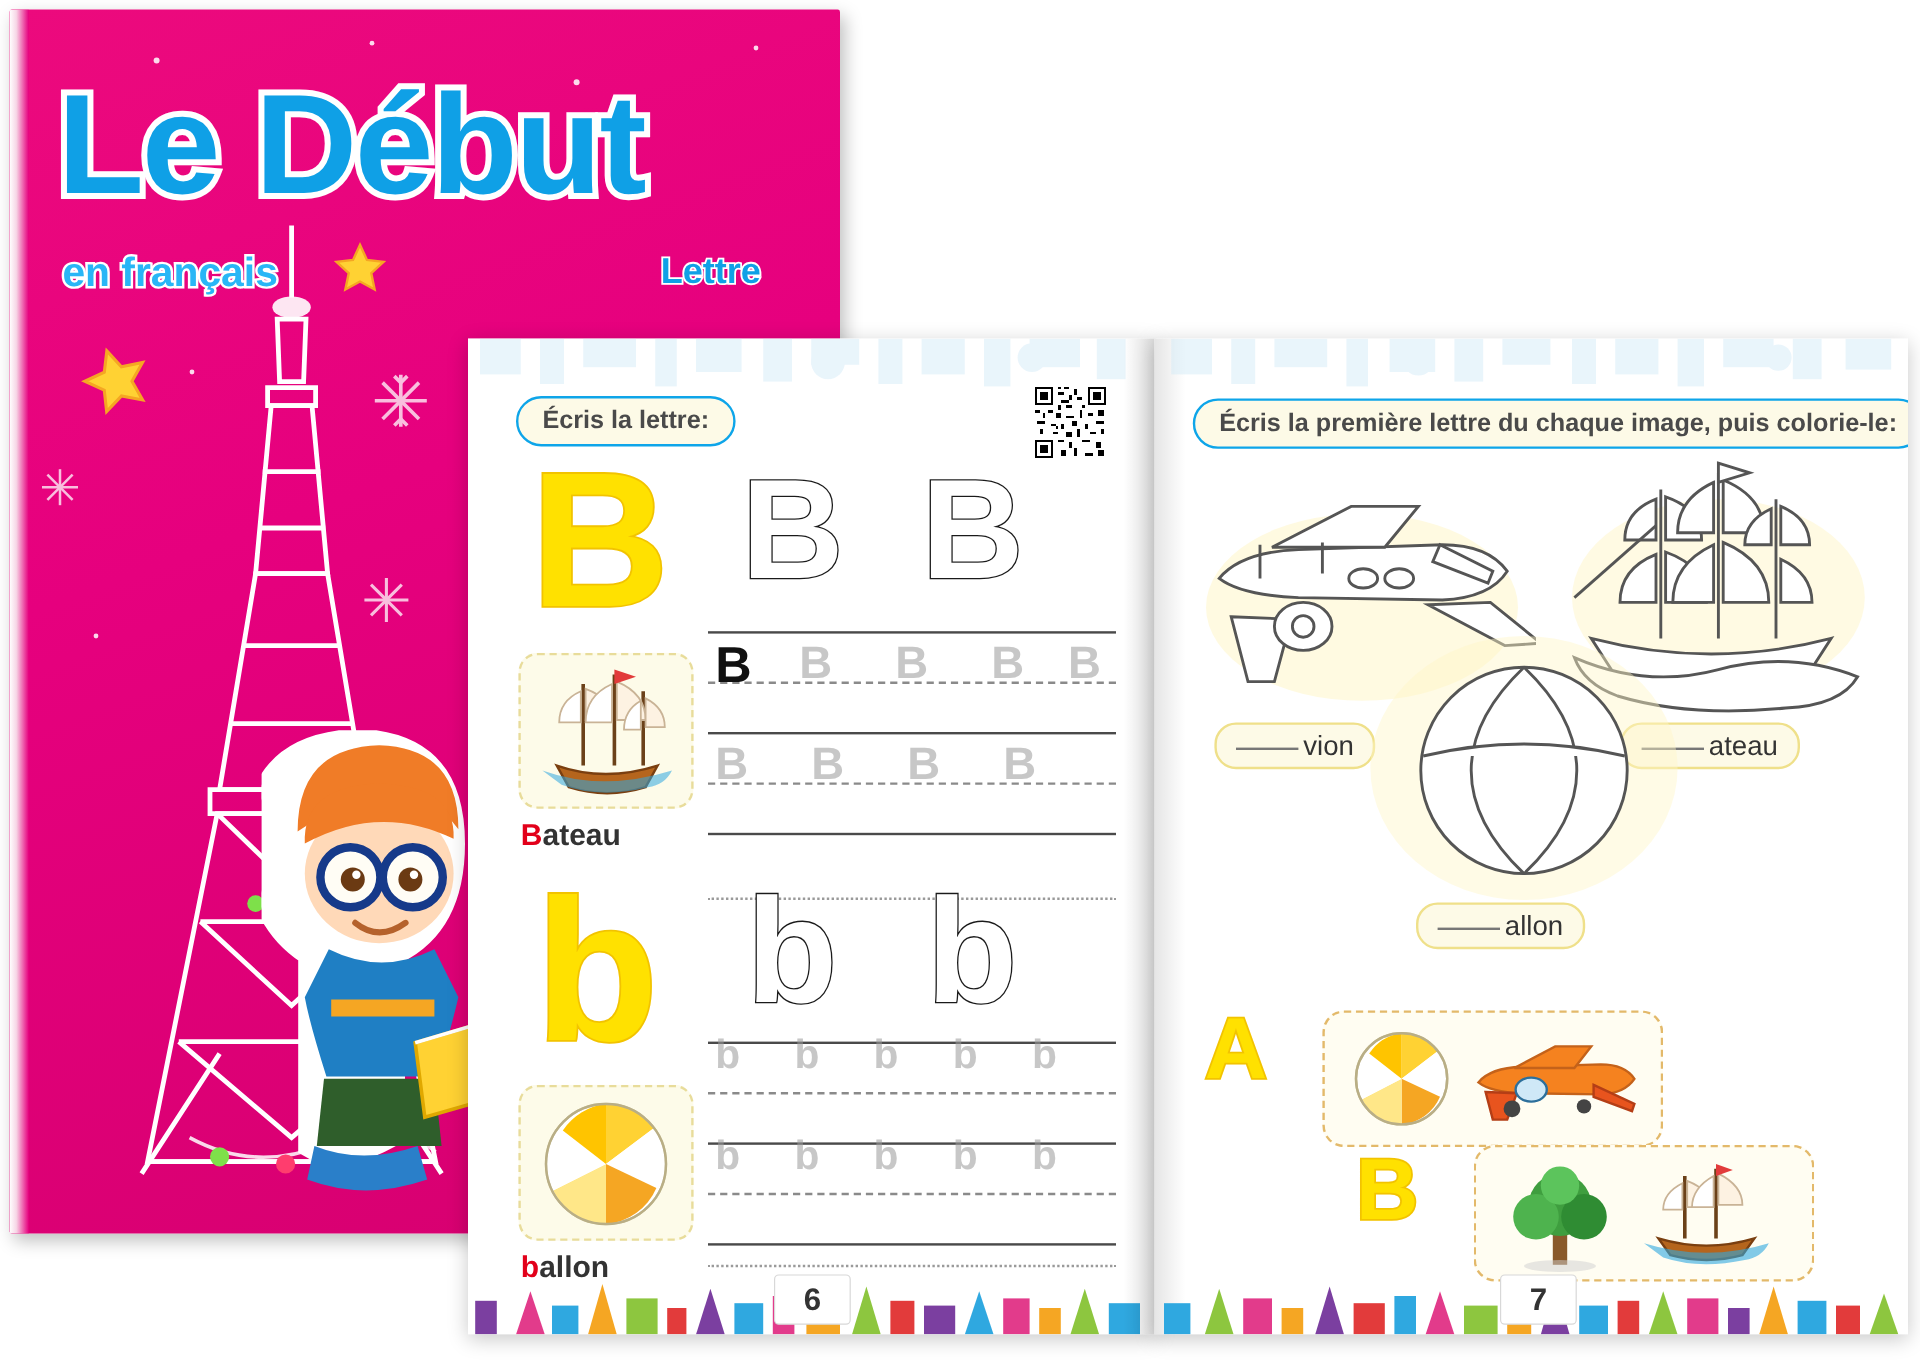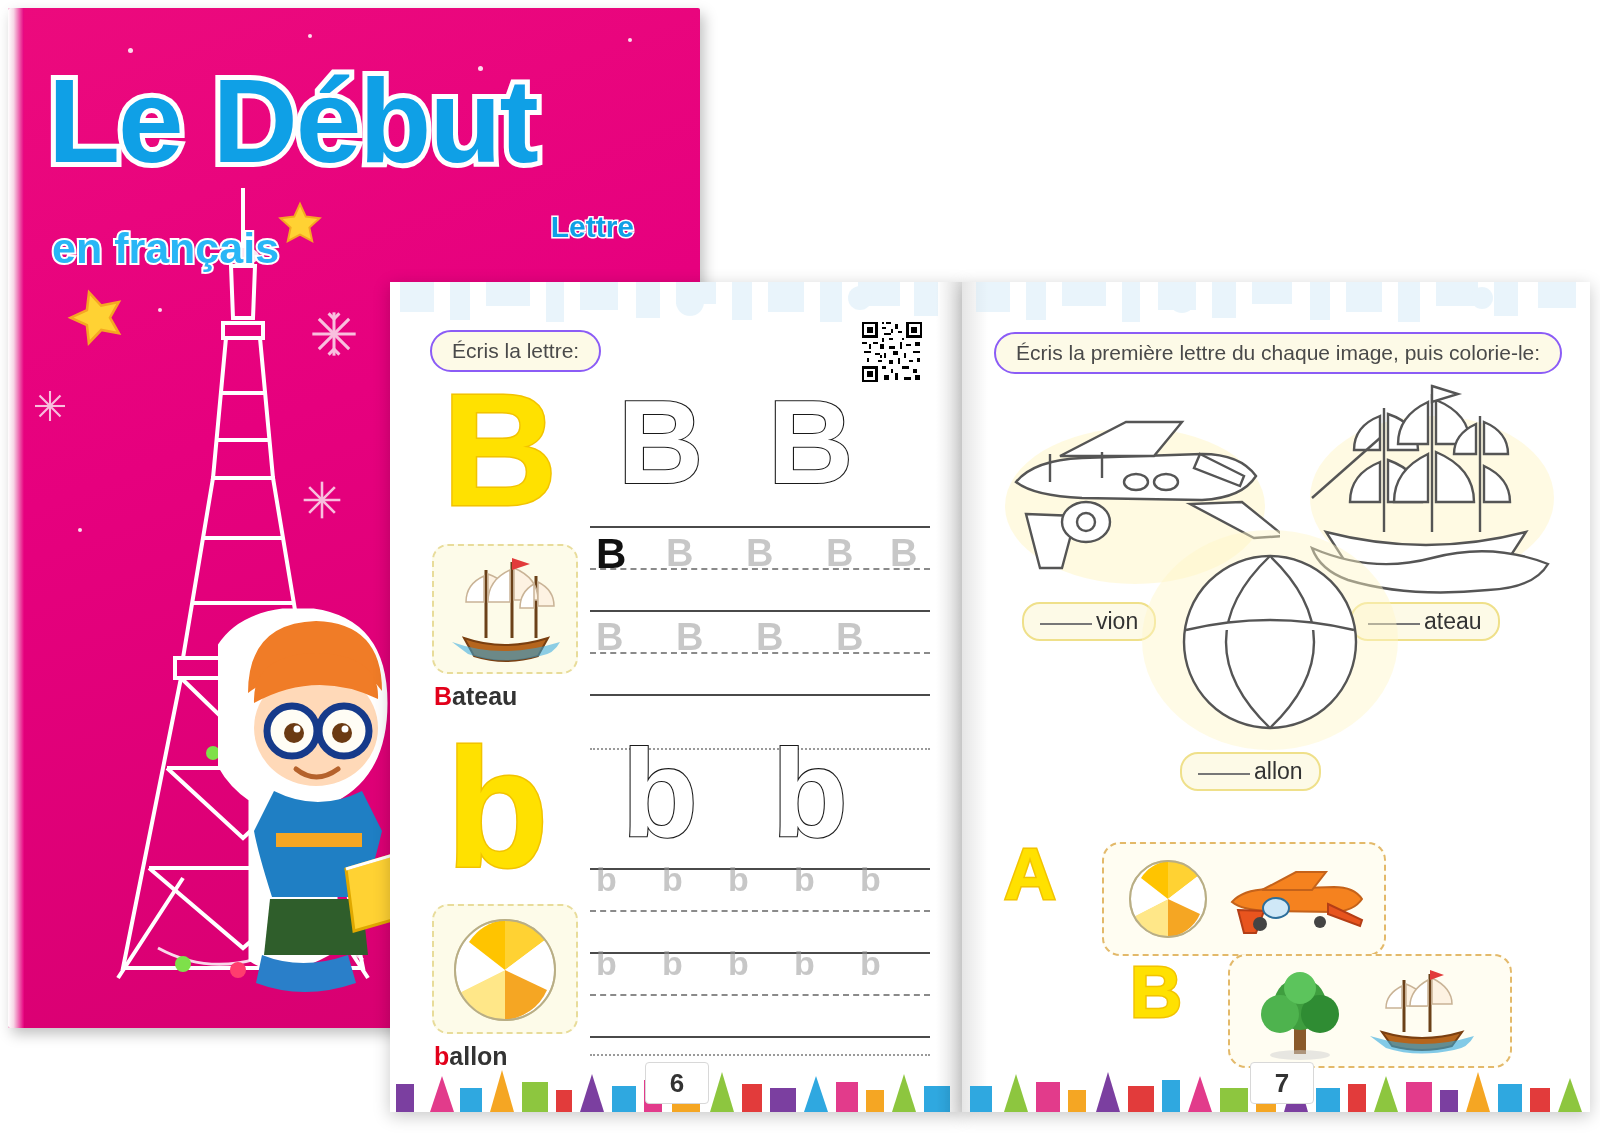--- a/index.html
+++ b/index.html
@@ -7,21 +7,21 @@
 
   
   .cover{position:absolute;left:8px;top:8px;width:692px;height:1020px;
     background:linear-gradient(160deg,#ec0a7d 0%, #e6007e 40%, #d6006f 100%);
     border-radius:2px;box-shadow:4px 6px 14px rgba(0,0,0,.25);overflow:hidden;}
   .cover-spine{position:absolute;left:0;top:0;width:16px;height:100%;
     background:linear-gradient(90deg,#ffffff 0%,#f7d6e6 35%,#e6007e 100%);}
   .cover-title{position:absolute;left:40px;top:52px;width:610px;
     font-size:118px;line-height:1.05;font-weight:bold;color:#0fa0e6;
     -webkit-text-stroke:10px #ffffff;paint-order:stroke fill;letter-spacing:-2px;}
-  .cover-sub{position:absolute;left:44px;top:216px;font-size:43px;font-weight:bold;color:#29b6f6;
+  .cover-sub{position:absolute;left:44px;top:200px;font-size:34px;font-weight:bold;color:#29b6f6;
     -webkit-text-stroke:4px #ffffff;paint-order:stroke fill;}
   .cover-lettre{position:absolute;right:66px;top:202px;font-size:30px;font-weight:bold;color:#0fa0e6;
     -webkit-text-stroke:3px #ffffff;paint-order:stroke fill;}
 
   .star{position:absolute;color:#ffd233;}
   .snow{position:absolute;color:#ffffff;opacity:.75;}
   .dot{position:absolute;background:#ffffff;border-radius:50%;opacity:.85;}
 
   .tower{position:absolute;left:55px;top:170px;width:360px;height:830px;}
 
@@ -34,22 +34,22 @@
   .page-left{left:0;width:572px;border-right:1px solid #dcdcdc;}
   .page-right{left:572px;width:628px;}
   .page-left::after{content:"";position:absolute;right:0;top:0;width:26px;height:100%;
     background:linear-gradient(90deg,rgba(0,0,0,0) 0%, rgba(0,0,0,.13) 100%);}
   .page-right::before{content:"";position:absolute;left:0;top:0;width:26px;height:100%;
     background:linear-gradient(270deg,rgba(0,0,0,0) 0%, rgba(0,0,0,.10) 100%);}
 
   .topband{position:absolute;left:0;top:0;width:100%;height:46px;opacity:.45;}
   .botband{position:absolute;left:0;bottom:0;width:100%;height:58px;}
 
-  .instr{display:inline-block;background:#fdfae7;border:2px solid #8b5cf6;border-radius:22px;
-    padding:7px 20px;font-size:21px;font-weight:normal;color:#4a4a4a;white-space:nowrap;}
+  .instr{display:inline-block;background:#fdfae7;border:2px solid #0ea5e9;border-radius:22px;
+    padding:7px 20px;font-size:21px;font-weight:bold;color:#4a4a4a;white-space:nowrap;}
 
   .bigletter{font-weight:bold;color:#ffe100;-webkit-text-stroke:3px #f2c300;paint-order:stroke fill;
     line-height:.9;}
 
   .picframe{background:#fdfbe9;border:2px dashed #e8dc9a;border-radius:16px;}
   .word{font-size:25px;color:#333;font-weight:600;}
   .word b{color:#e2001a;font-weight:600;}
 
   .trace-outline{position:absolute;font-weight:bold;color:#ffffff;
     -webkit-text-stroke:2.2px #1a1a1a;paint-order:stroke fill;}
@@ -409,21 +409,21 @@
         <path d="M200 118 l64 34 l30 -2 l-42 -34z"></path>
         <ellipse cx="96" cy="136" rx="24" ry="20"></ellipse>
         <circle cx="96" cy="136" r="9"></circle>
         <path d="M60 96 l0 -28"></path>
           <path d="M112 92 l0 -26"></path>
         <ellipse cx="146" cy="96" rx="12" ry="8"></ellipse>
           <ellipse cx="176" cy="96" rx="12" ry="8"></ellipse>
         <path d="M210 68 l44 22 l-4 10 l-46 -18z"></path>
       </g>
     </svg>
-    <div class="labelbox" style="position:absolute;left:60px;top:320px;">
+    <div class="labelbox" style="position:absolute;left:50px;top:320px;">
       <span class="blankline"></span><span>vion</span>
     </div>
 
     <svg style="position:absolute;left:330px;top:96px;width:270px;height:216px;" viewBox="0 0 270 216">
       <ellipse cx="140" cy="120" rx="122" ry="82" fill="#fff6c8" opacity=".5"></ellipse>
       <g fill="#ffffff" stroke="#555555" stroke-width="2.4">
         <path d="M34 154 q100 26 200 0 l-22 34 q-78 18 -156 0z"></path>
         <path d="M20 170 q60 26 120 10 q60 -16 116 6 q-14 24 -60 26 q-80 8 -140 -10 q-28 -10 -36 -32z"></path>
         <line x1="92" y1="30" x2="92" y2="154"></line>
         <line x1="140" y1="16" x2="140" y2="154"></line>

